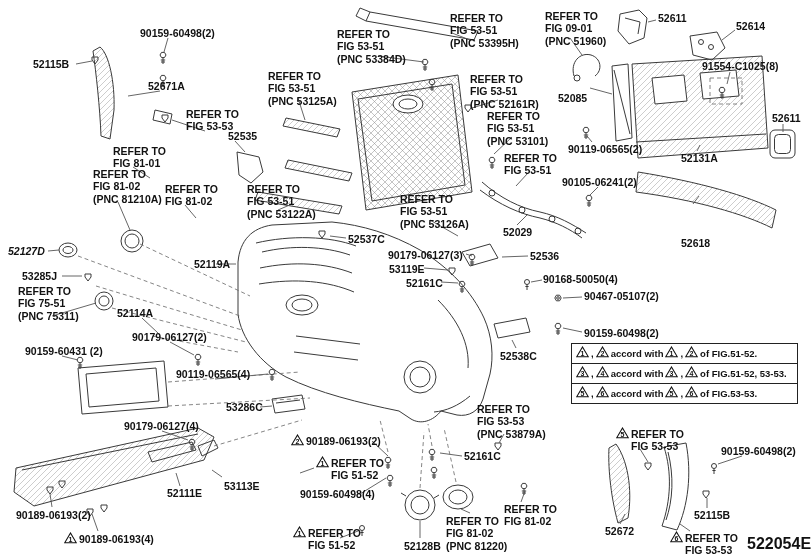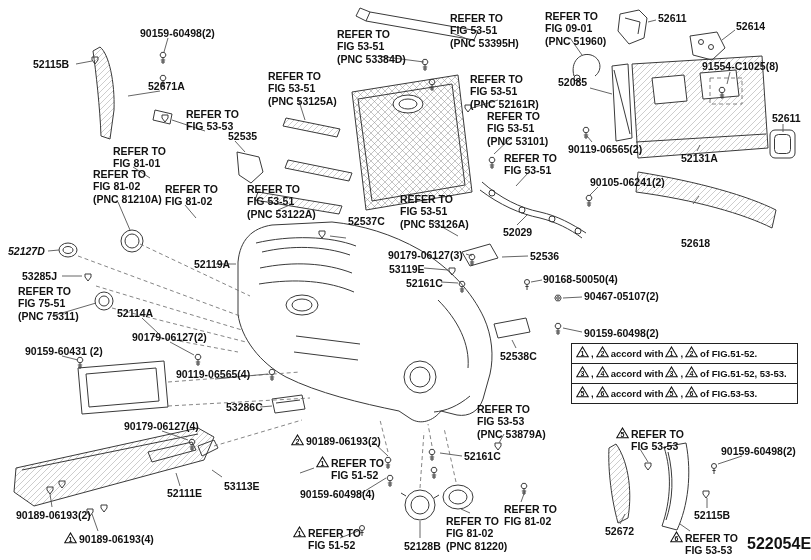--- a/index.html
+++ b/index.html
@@ -319,41 +319,41 @@
       </div>
       <div class="part-label" style="left: 736px; top: 20px;">
         <span class="txt">52614</span>
       </div>
       <div class="part-label" style="left: 702px; top: 60px;">
         <span class="txt">91554-C1025(8)</span>
       </div>
       <div class="part-label" style="left: 772px; top: 112px;">
         <span class="txt">52611</span>
       </div>
-      <div class="part-label" style="left: 558px; top: 76px;">
+      <div class="part-label" style="left: 558px; top: 92px;">
         <span class="txt">52085</span>
       </div>
       <div class="part-label" style="left: 470px; top: 73px;">
         <span class="txt">REFER TO
 FIG 53-51
 (PNC 52161R)</span>
       </div>
       <div class="part-label" style="left: 487px; top: 110px;">
         <span class="txt">REFER TO
 FIG 53-51
 (PNC 53101)</span>
       </div>
       <div class="part-label" style="left: 568px; top: 143px;">
         <span class="txt">90119-06565(2)</span>
       </div>
       <div class="part-label" style="left: 504px; top: 152px;">
         <span class="txt">REFER TO
 FIG 53-51</span>
       </div>
-      <div class="part-label" style="left: 562px; top: 176px; margin-left: 28px;">
+      <div class="part-label" style="left: 562px; top: 176px;">
         <span class="txt">90105-06241(2)</span>
       </div>
       <div class="part-label" style="left: 681px; top: 152px;">
         <span class="txt">52131A</span>
       </div>
       <div class="part-label" style="left: 681px; top: 205px; margin-top: 32px;">
         <span class="txt">52618</span>
       </div>
       <div class="part-label" style="left: 247px; top: 183px;">
         <span class="txt">REFER TO
@@ -361,21 +361,21 @@
 (PNC 53122A)</span>
       </div>
       <div class="part-label" style="left: 400px; top: 193px;">
         <span class="txt">REFER TO
 FIG 53-51
 (PNC 53126A)</span>
       </div>
       <div class="part-label" style="left: 503px; top: 226px;">
         <span class="txt">52029</span>
       </div>
-      <div class="part-label" style="left: 348px; top: 215px;">
+      <div class="part-label" style="left: 348px; top: 233px;">
         <span class="txt">52537C</span>
       </div>
       <div class="part-label" style="left: 388px; top: 249px;">
         <span class="txt">90179-06127(3)</span>
       </div>
       <div class="part-label" style="left: 389px; top: 263px;">
         <span class="txt">53119E</span>
       </div>
       <div class="part-label" style="left: 406px; top: 277px;">
         <span class="txt">52161C</span>

